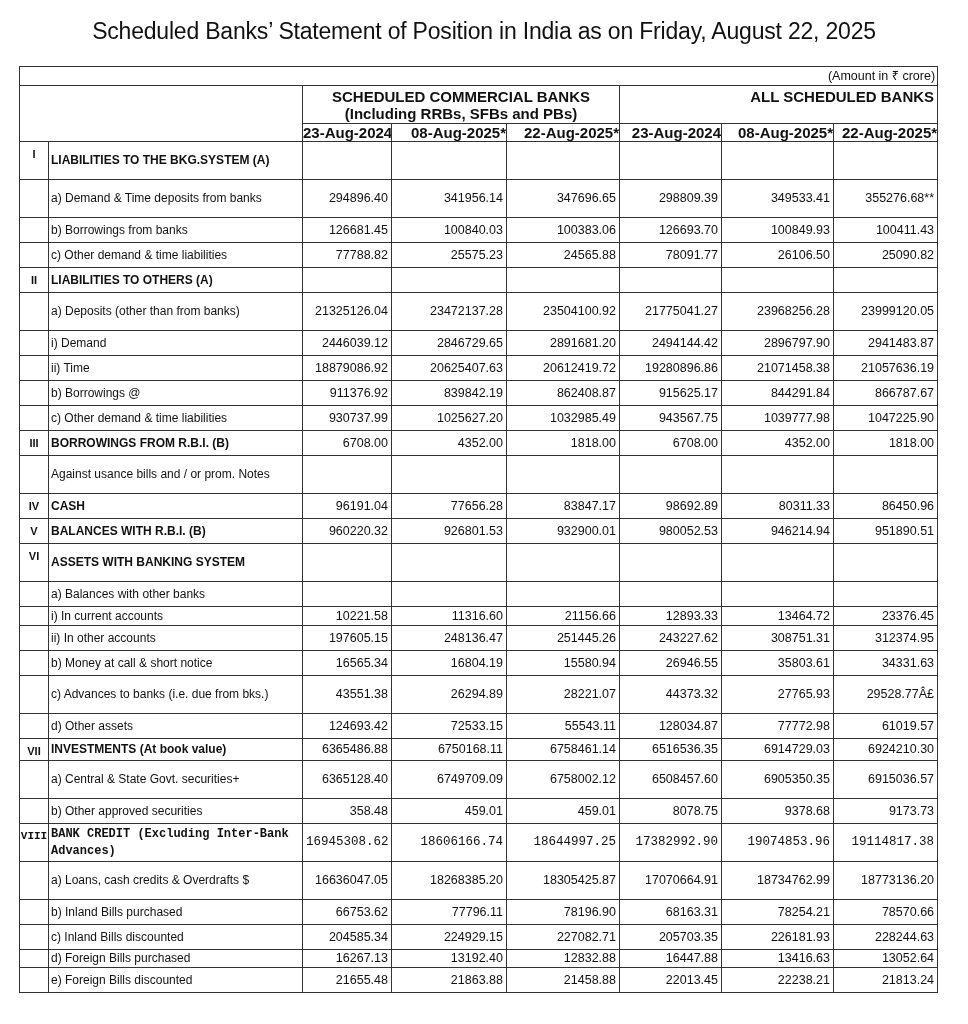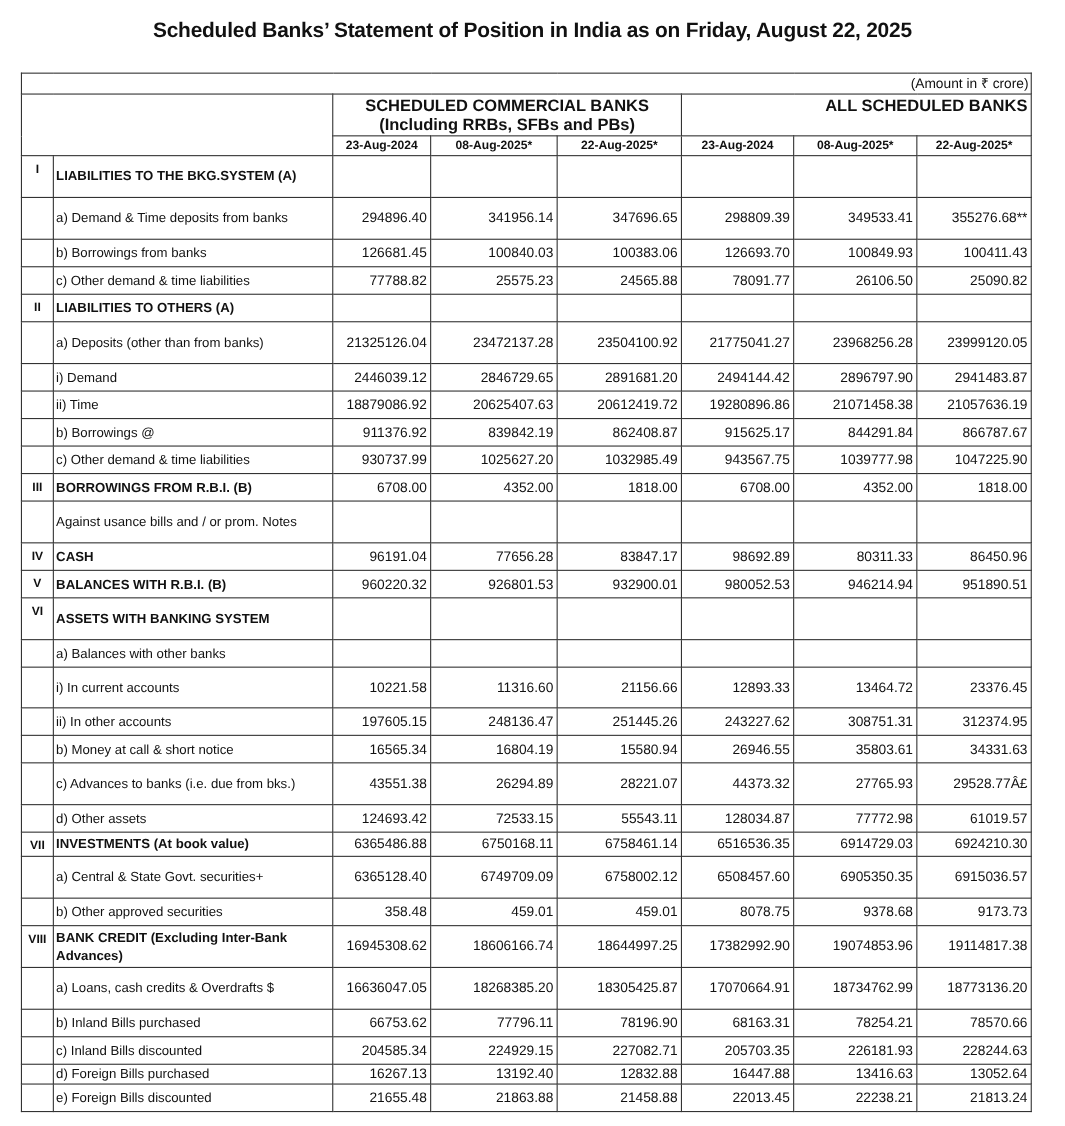--- a/index.html
+++ b/index.html
@@ -2,36 +2,36 @@
 <html><head>
 <meta charset="utf-8">
 <style>
   html, body { margin: 0; padding: 0; background: #ffffff; }
   body {
     width: 968px; height: 1024px; overflow: hidden; position: relative;
     font-family: "Liberation Sans", sans-serif; color: #111;
   }
   .title {
     position: absolute; top: 18px; left: 0; width: 968px; text-align: center;
-    font-size: 19px; font-weight: bold; letter-spacing: -0.2px;
+    font-size: 23px; font-weight: normal; letter-spacing: -0.2px;
   }
   table.stmt {
     position: absolute; left: 19px; top: 66px;
     border-collapse: collapse; table-layout: fixed;
     width: 918px;
     font-size: 14.5px;
   }
   table.stmt td, table.stmt th {
     border: 1.3px solid #333; padding: 0 3px; vertical-align: middle;
     overflow: hidden; line-height: 17px;
   }
   .unit-cell { text-align: right; font-size: 12.5px; height: 18px; padding-right: 2px !important; }
   .grp-head { text-align: center; font-weight: bold; font-size: 15px; vertical-align: top !important; line-height: 18px; padding-top: 2px !important; border-bottom: none !important; }
   .grp-head-all { text-align: right; font-weight: bold; font-size: 15px; vertical-align: top !important; line-height: 18px; padding-top: 2px !important; }
-  .date-head { text-align: center; font-weight: bold; font-size: 11px; height: 17px; white-space: nowrap; padding: 0 !important; }
+  .date-head { text-align: right; font-weight: bold; font-size: 15px; height: 17px; white-space: nowrap; padding: 0 !important; }
   .roman { text-align: center; font-weight: bold; font-size: 11px; padding: 0 !important; vertical-align: top !important; padding-top: 4px !important; }
   .label { font-size: 12px; line-height: 17px; padding-left: 2px !important; padding-right: 1px !important; }
   .label.bold { font-weight: bold; }
   .num { text-align: right; font-size: 12.5px; white-space: nowrap; padding-right: 3px !important; }
 </style>
 </head>
 <body>
 
 <div class="title">Scheduled Banks’ Statement of Position in India as on Friday, August 22, 2025</div>
 
@@ -221,21 +221,21 @@
       <tr style="height: 25px;">
         <td class="roman"></td>
         <td class="label">a) Balances with other banks</td>
         <td class="num"></td>
         <td class="num"></td>
         <td class="num"></td>
         <td class="num"></td>
         <td class="num"></td>
         <td class="num"></td>
       </tr>
-      <tr style="height: 37px;">
+      <tr style="height: 19px;">
         <td class="roman"></td>
         <td class="label">i) In current accounts</td>
         <td class="num">10221.58</td>
         <td class="num">11316.60</td>
         <td class="num">21156.66</td>
         <td class="num">12893.33</td>
         <td class="num">13464.72</td>
         <td class="num">23376.45</td>
       </tr>
       <tr style="height: 25px;">
@@ -301,21 +301,21 @@
       <tr style="height: 25px;">
         <td class="roman"></td>
         <td class="label">b) Other approved securities</td>
         <td class="num">358.48</td>
         <td class="num">459.01</td>
         <td class="num">459.01</td>
         <td class="num">8078.75</td>
         <td class="num">9378.68</td>
         <td class="num">9173.73</td>
       </tr>
-      <tr style="height: 38px;">
+      <tr style="height: 38px; font-family: Liberation Mono, monospace;">
         <td class="roman">VIII</td>
         <td class="label bold">BANK CREDIT (Excluding Inter-Bank Advances)</td>
         <td class="num">16945308.62</td>
         <td class="num">18606166.74</td>
         <td class="num">18644997.25</td>
         <td class="num">17382992.90</td>
         <td class="num">19074853.96</td>
         <td class="num">19114817.38</td>
       </tr>
       <tr style="height: 38px;">

